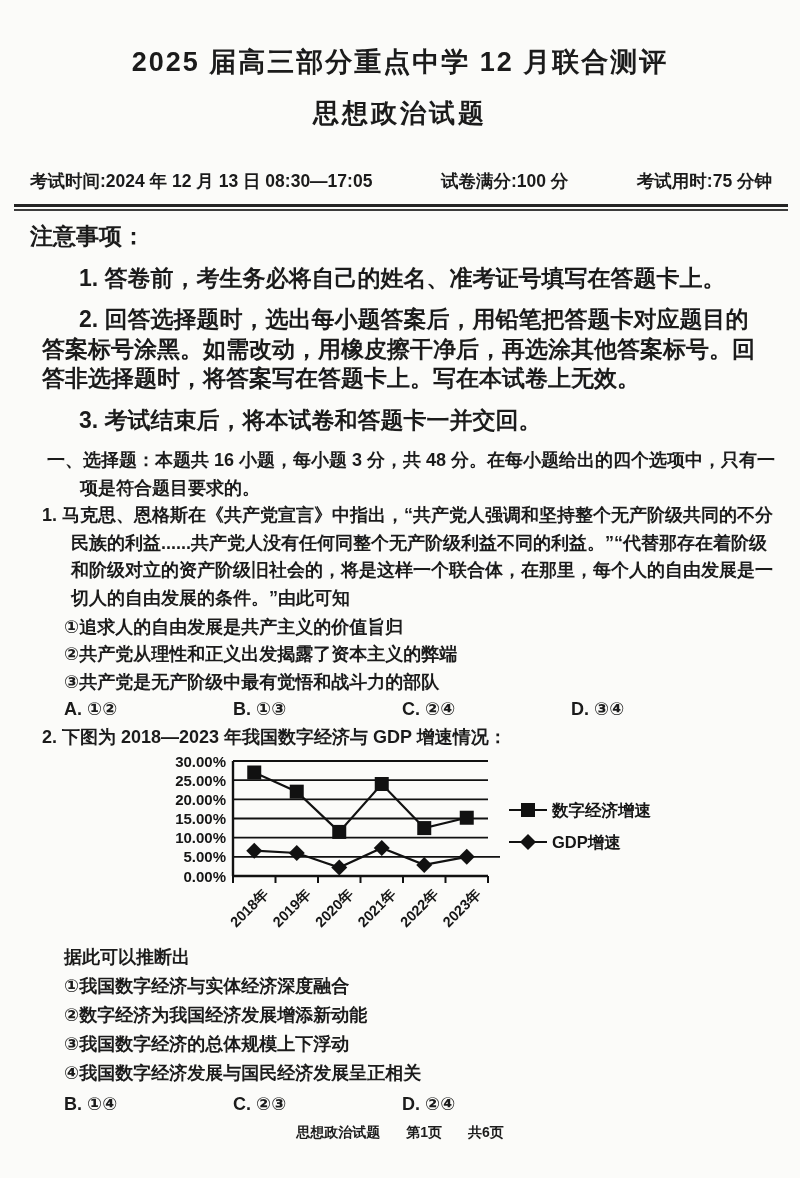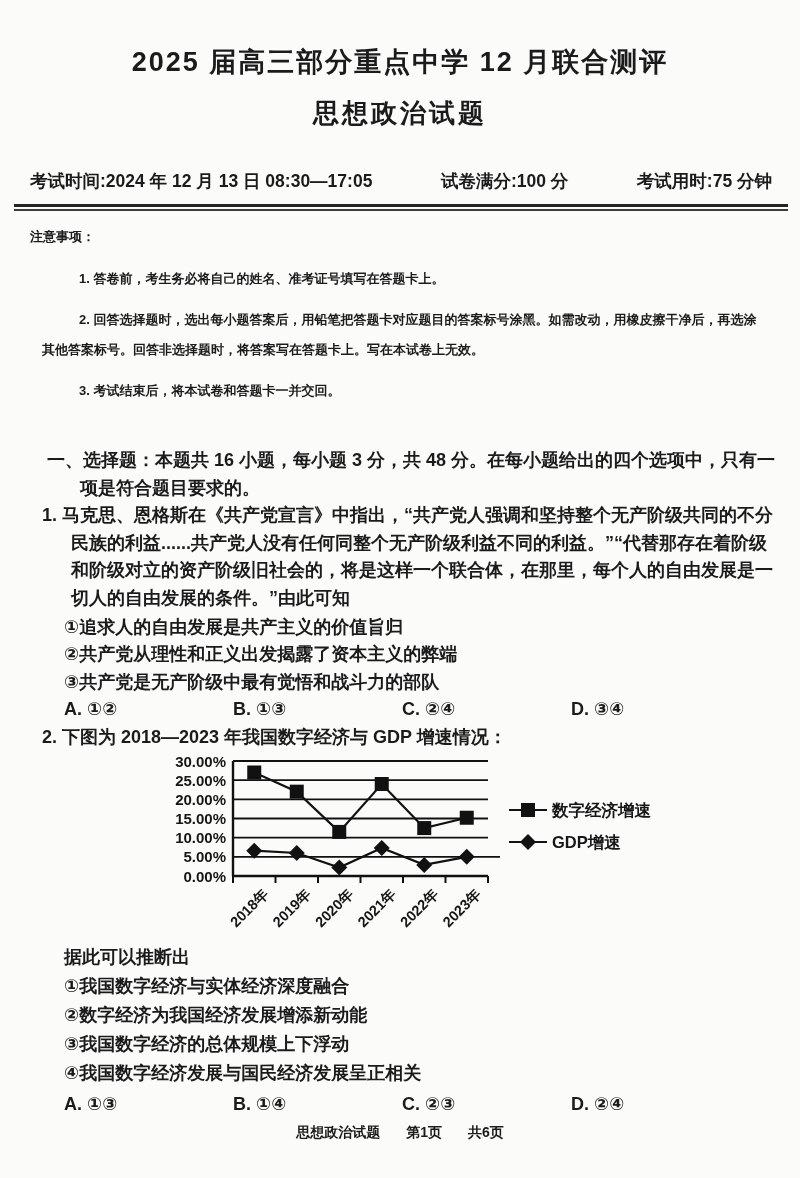--- a/index.html
+++ b/index.html
@@ -10,21 +10,21 @@
   }
   .title{position:absolute;top:44px;left:0;right:0;text-align:center;
     font-size:27px;font-weight:700;letter-spacing:2px;}
   .subtitle{position:absolute;top:96px;left:0;right:0;text-align:center;
     font-size:26px;font-weight:700;letter-spacing:3px;}
   .meta{position:absolute;top:169px;left:30px;right:28px;display:flex;
     justify-content:space-between;font-size:17.5px;font-weight:700;}
   .rule{position:absolute;top:204px;left:14px;right:12px;height:2px;
     border-top:3px solid #242424;border-bottom:2px solid #3c3c3c;}
   .notice{position:absolute;top:222px;left:30px;right:26px;
-    font-size:13px;line-height:29.5px;}
+    font-size:23px;line-height:29.5px;}
   .notice-heading{font-weight:700;}
   .notice p{margin:12px;text-indent:37px;}
   .main{position:absolute;top:447px;left:0;right:0;font-size:18px;line-height:27.6px;padding-left:17px;}
   .section-heading{margin:0;padding:0 24px 0 63px;text-indent:-33px;font-weight:700;}
   .q-stem{margin:0;padding:0 24px 0 54px;text-indent:-29px;}
   .stmts{margin:1px 0 0;padding-left:47px;}
   .opts{display:flex;margin:0;padding-left:47px;}
   .opts span{width:169px;}
   .opts span:last-child{width:auto;}
   .chart-wrap{position:relative;height:192px;margin:0 0 0 146px;}
@@ -147,21 +147,20 @@
     </div>
 
     <div class="lead">据此可以推断出</div>
     <div class="stmts q2-stmts">
       <div>①我国数字经济与实体经济深度融合</div>
       <div>②数字经济为我国经济发展增添新动能</div>
       <div>③我国数字经济的总体规模上下浮动</div>
       <div>④我国数字经济发展与国民经济发展呈正相关</div>
     </div>
     <div class="opts q2-opts">
-      <span>A. ①③</span>
       <span>B. ①④</span>
       <span>C. ②③</span>
       <span>D. ②④</span>
     </div>
   </div>
 
   <div class="footer">
     <span>思想政治试题</span>
     <span>第1页</span>
     <span>共6页</span>

